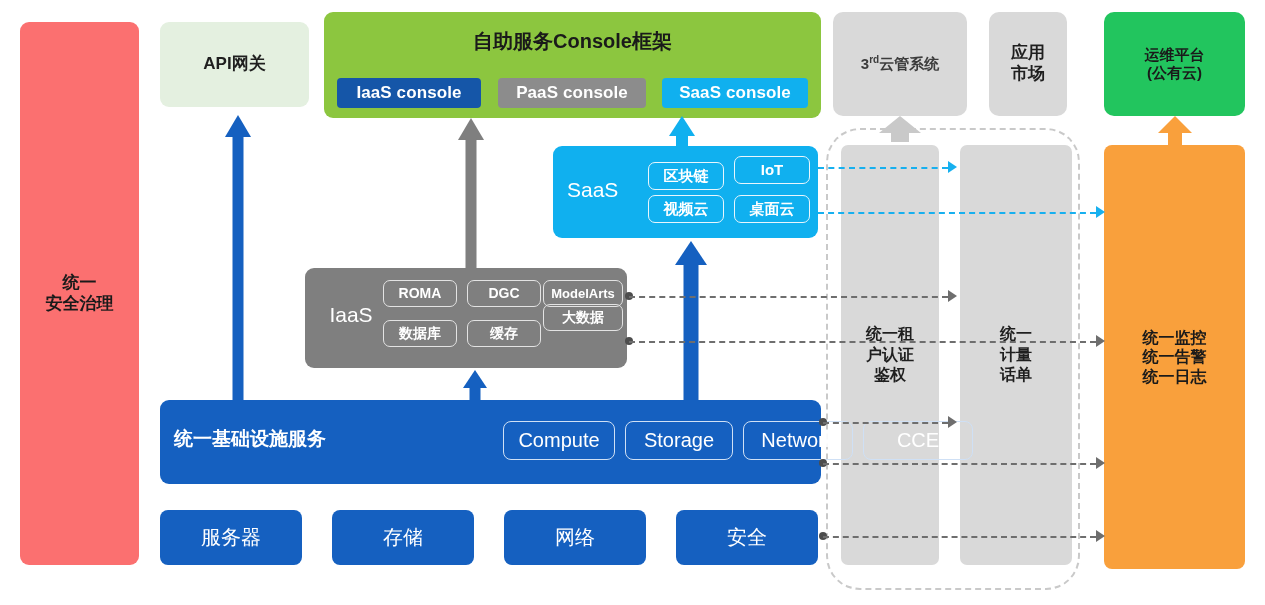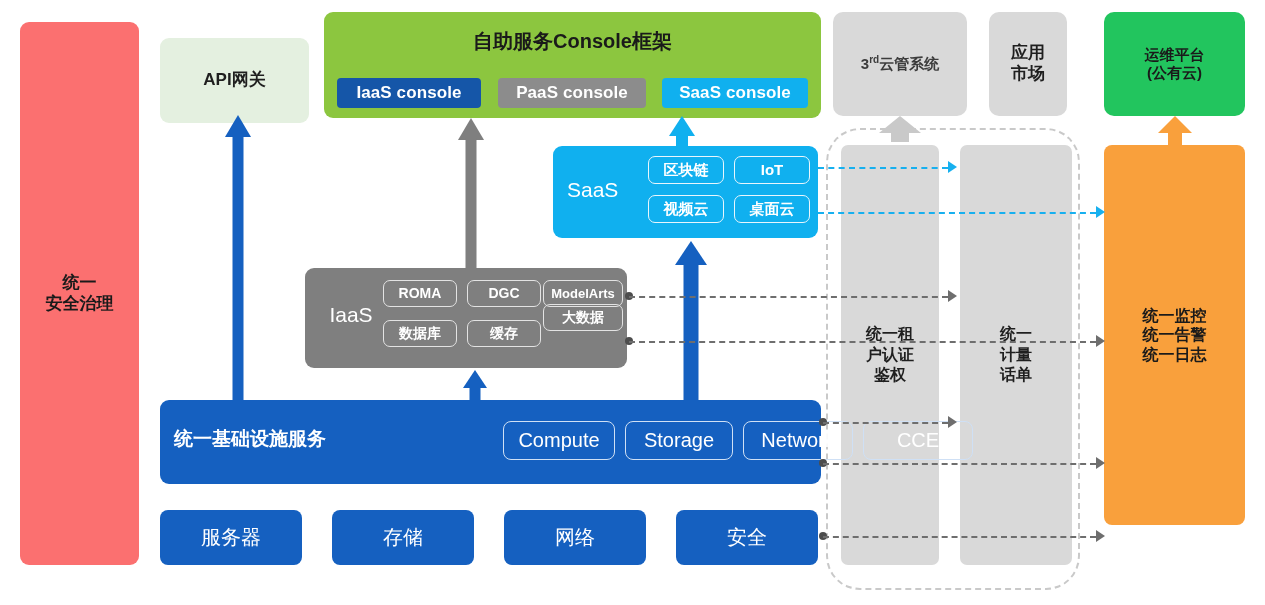--- a/index.html
+++ b/index.html
@@ -16,21 +16,21 @@
 
   
   .gov {
     left: 20px; top: 22px; width: 119px; height: 543px;
     background: #fb7070; border-radius: 9px;
     color: #1a1a1a; font-size: 17px; font-weight: 600;
   }
 
   
   .api-gw {
-    left: 160px; top: 38px; width: 149px; height: 85px;
+    left: 160px; top: 22px; width: 149px; height: 85px;
     background: #e4f0e0; border-radius: 9px;
     color: #1f1f1f; font-size: 17px; font-weight: 600;
   }
 
   
   .console-frame {
     left: 324px; top: 12px; width: 497px; height: 106px;
     background: #8cc63f; border-radius: 9px;
     display: block;
   }
@@ -61,42 +61,42 @@
     color: #1f1f1f; font-size: 17px; font-weight: 600;
   }
 
   
   .ops-head {
     left: 1104px; top: 12px; width: 141px; height: 104px;
     background: #22c55e; border-radius: 10px;
     color: #1a1a1a; font-size: 15px; font-weight: 600;
   }
   .ops-body {
-    left: 1104px; top: 145px; width: 141px; height: 380px;
+    left: 1104px; top: 145px; width: 141px; height: 424px;
     background: #f9a03c; border-radius: 8px;
     color: #1a1a1a; font-size: 16px; font-weight: 600;
   }
 
   
   .saas {
     left: 553px; top: 146px; width: 265px; height: 92px;
     background: #10b0ef; border-radius: 9px;
     display: block;
   }
   .saas .layer-label {
     position: absolute; left: 14px; top: 31px; width: 78px;
     color: #ffffff; font-size: 21px; text-align: left;
   }
   .saas .tile {
     position: absolute; height: 28px; width: 76px;
     display: flex; align-items: center; justify-content: center;
     border: 1.6px solid #e8f6fd; border-radius: 7px;
     color: #ffffff; font-size: 15px; font-weight: 600;
   }
-  .saas .t0 { left: 95px;  top: 10px; }
+  .saas .t0 { left: 95px;  top: 16px; }
   .saas .t1 { left: 181px; top: 10px; }
   .saas .t2 { left: 95px;  top: 49px; }
   .saas .t3 { left: 181px; top: 49px; }
 
   
   .paas {
     left: 305px; top: 268px; width: 322px; height: 100px;
     background: #7f7f7f; border-radius: 9px;
     display: block;
   }

